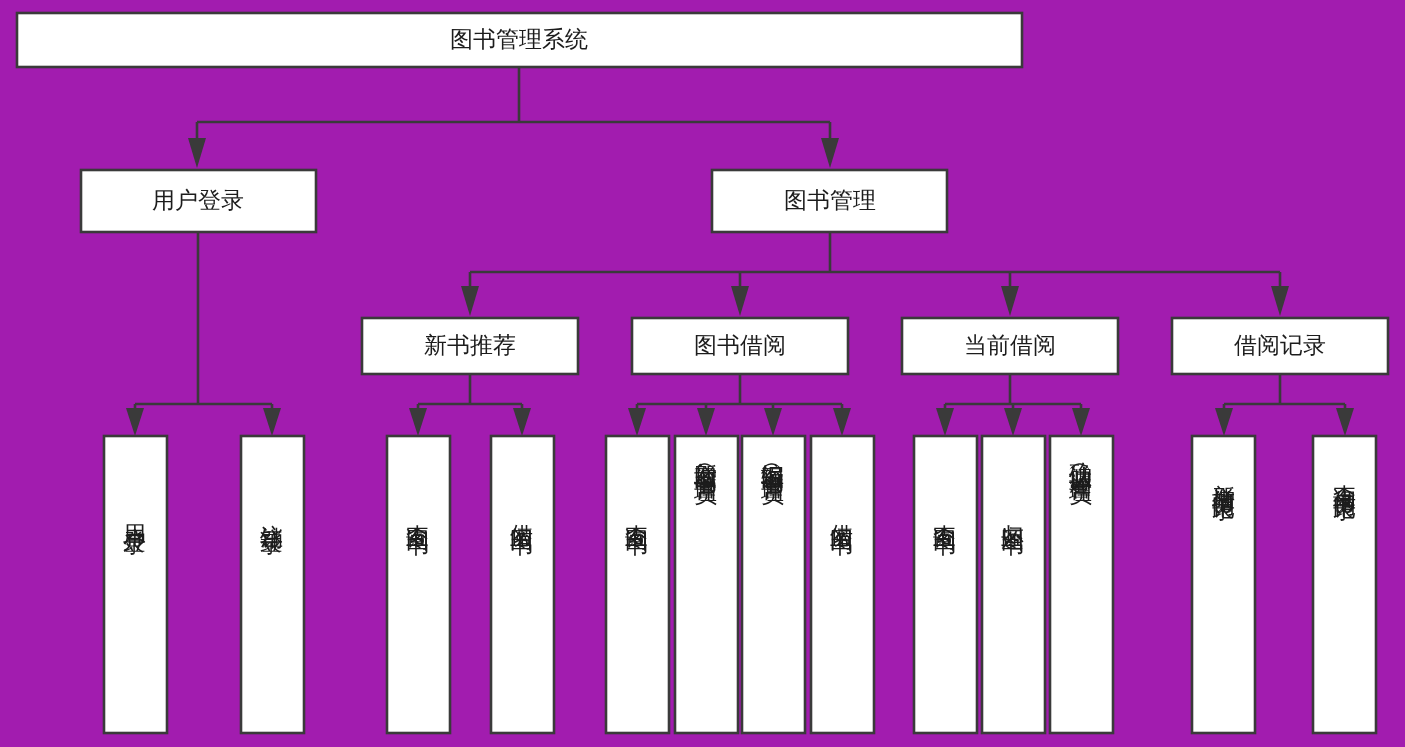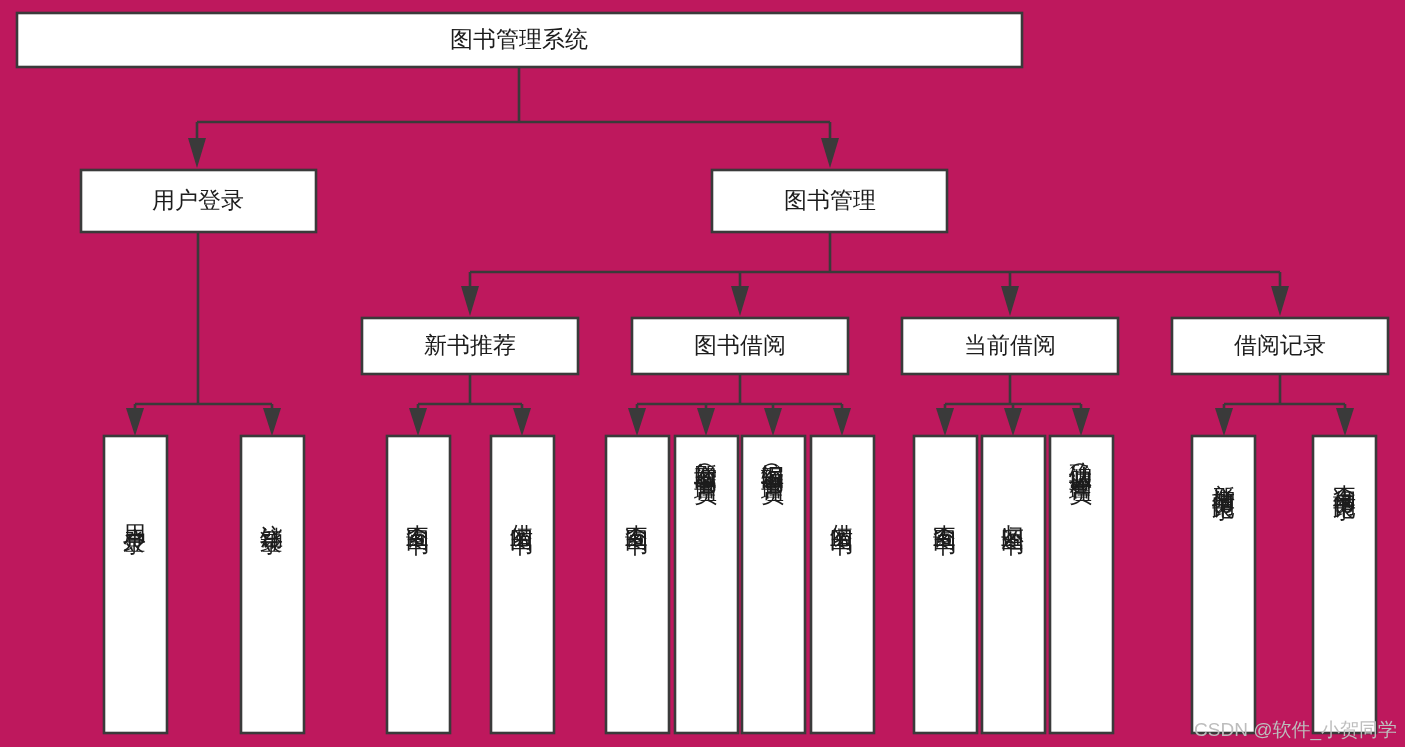--- a/index.html
+++ b/index.html
@@ -10,21 +10,21 @@
   body {
     width: 1405px;
     height: 747px;
     font-family: "Liberation Sans", "DejaVu Sans", sans-serif;
     overflow: hidden;
   }
   #diagram-root {
     position: relative;
     width: 1405px;
     height: 747px;
-    background: #be185d;
+    background: #a21caf;
   }
   svg#flowchart {
     position: absolute;
     left: 0;
     top: 0;
     width: 1405px;
     height: 747px;
     display: block;
   }
   .node-box {
@@ -236,15 +236,14 @@
 
     <text class="node-label-v" x="945" y="512" text-anchor="middle">查询图书</text>
     <text class="node-label-v" x="1013" y="512" text-anchor="middle">归还图书</text>
     <text class="node-label-v" x="1081" y="444" text-anchor="start">确认归还（管理员）</text>
 
     <text class="node-label-v" x="1224" y="466" text-anchor="start">新增借阅记录</text>
     <text class="node-label-v" x="1345" y="466" text-anchor="start">查询借阅记录</text>
 
   </svg>
 
-  <div class="watermark">CSDN @软件_小贺同学</div>
 
 </div>
 
 </body></html>

